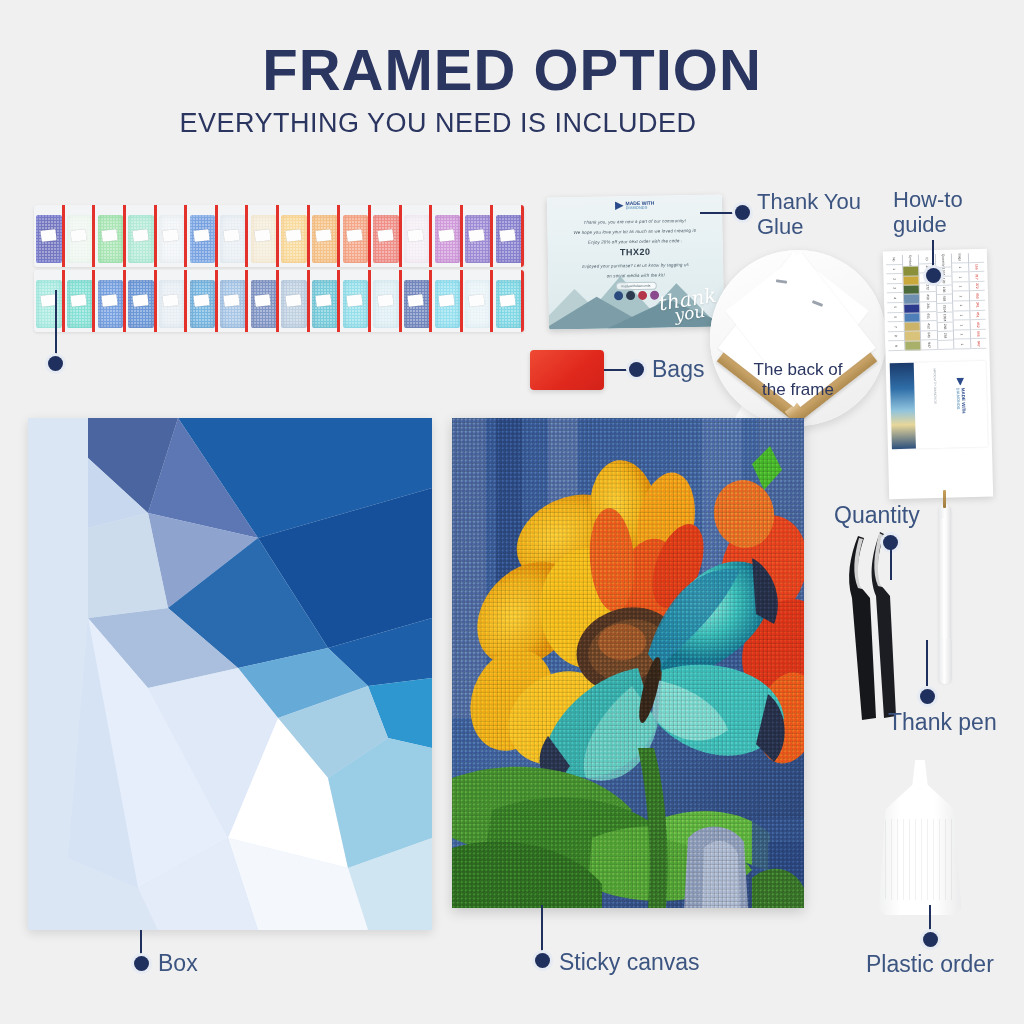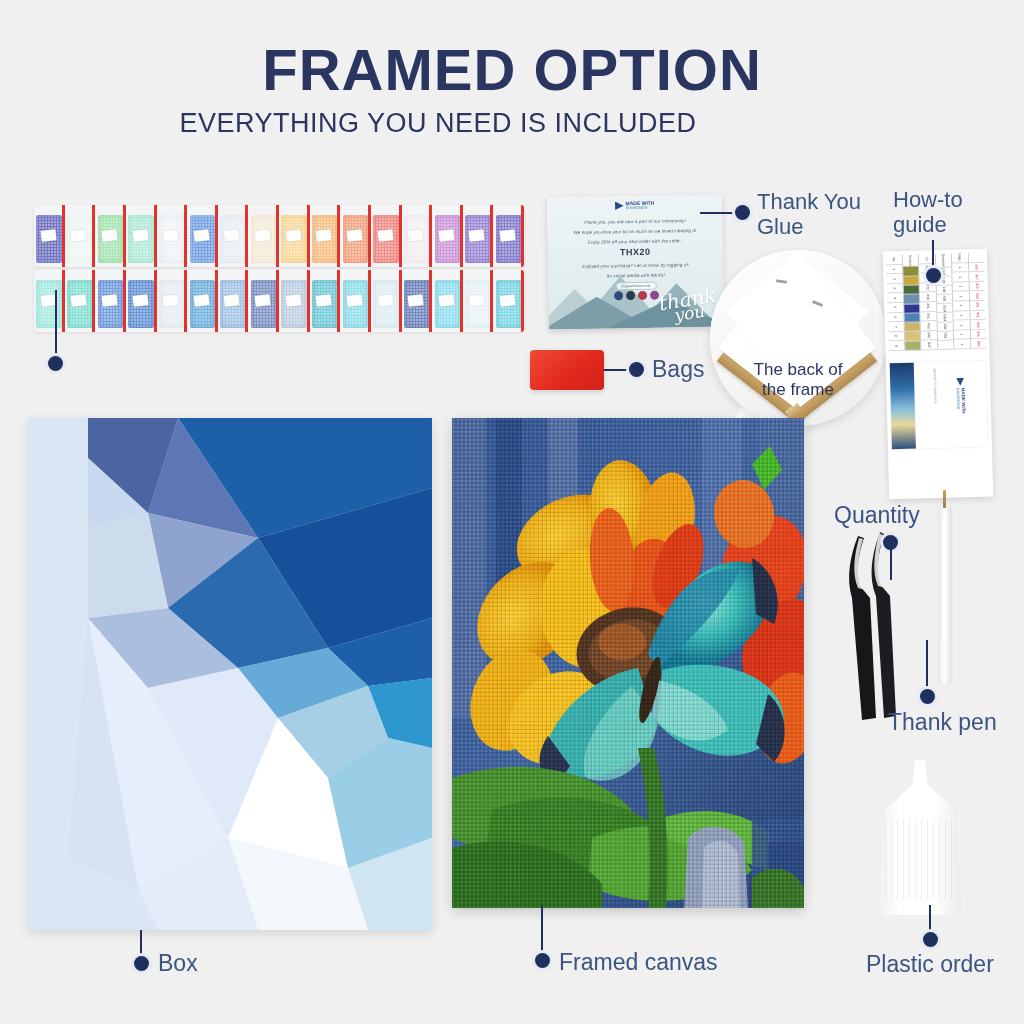--- a/index.html
+++ b/index.html
@@ -723,21 +723,21 @@
       <rect x="300" y="400" width="52" height="90" fill="#3a5a97" opacity=".85"></rect>
       <rect x="316" y="424" width="36" height="66" fill="#2f4d88" opacity=".8"></rect>
       <path d="M300 460 C320 444 342 450 352 470 L352 490 L300 490 Z" fill="#3f7f2e"></path>
     </svg>
     <div class="mosaic"></div>
     <div class="mosaic2"></div>
   </div>
 
   <div class="lead v" style="left:541px; top:905px; height:52px;"></div>
   <div class="dot" style="left:535px; top:953px;"></div>
-  <div class="lbl big" style="left:559px; top:950px;">Framed canvas</div>
+  <div class="lbl big" style="left:559px; top:950px;">Sticky canvas</div>
 
   <div class="tweezers">
     <svg viewBox="0 0 66 196" width="66" height="196">
       <path d="M18 10 C12 28 10 42 14 58 L24 70 L30 190 L16 192 L6 70 C0 50 4 28 12 8 Z" fill="#16171b"></path>
       <path d="M38 6 C32 26 30 40 34 56 L44 68 L50 188 L38 190 L30 68 C22 48 26 26 34 4 Z" fill="#1c1d22"></path>
       <path d="M17 11 C12 27 11 41 15 56 L20 62 L12 60 C6 46 8 28 13 10 Z" fill="#f2f2f2" opacity=".85"></path>
       <path d="M37 7 C32 25 31 39 35 54 L40 60 L32 58 C26 44 28 26 33 5 Z" fill="#f2f2f2" opacity=".85"></path>
     </svg>
   </div>
   <div class="lbl big" style="left:834px; top:503px;">Quantity</div>

